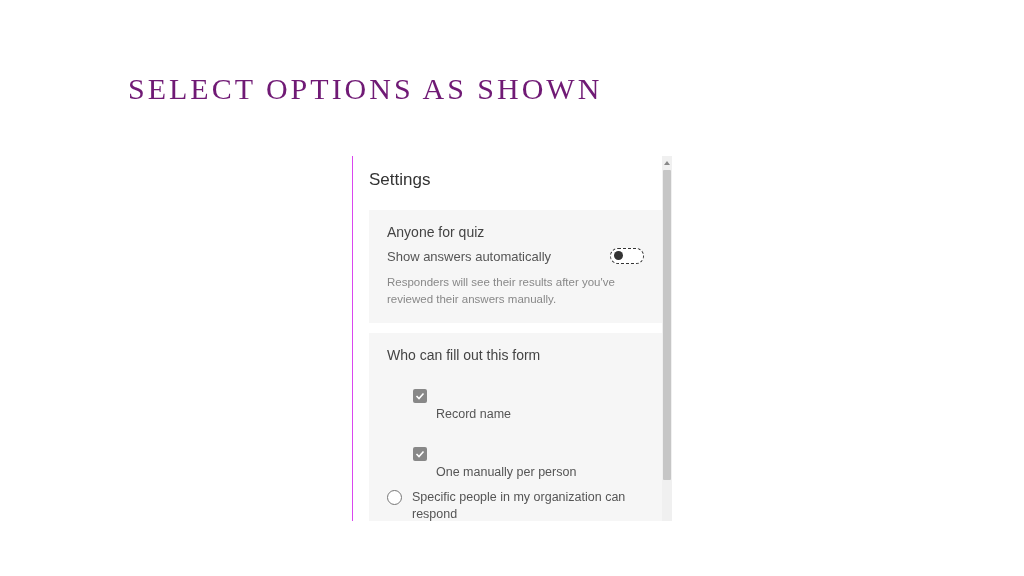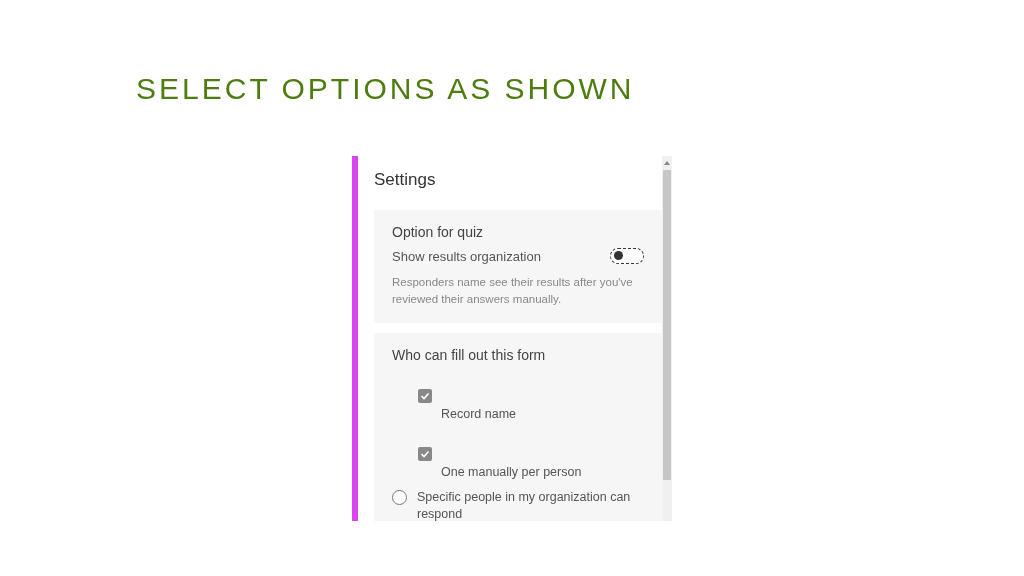--- a/index.html
+++ b/index.html
@@ -10,34 +10,34 @@
     body {
       width: 1024px;
       height: 576px;
       background: #ffffff;
       font-family: "Segoe UI", Arial, sans-serif;
       position: relative;
     }
     .slide-title {
       position: absolute;
       top: 72px;
-      left: 136px;
+      left: 128px;
       font-size: 30px;
       letter-spacing: 3px;
       font-weight: 400;
-      color: #4d7c0f;
-      font-family: Liberation Sans, sans-serif;
+      color: #701a75;
+      font-family: Liberation Serif, serif;
     }
     .panel-wrapper {
       position: absolute;
       top: 156px;
       left: 352px;
       width: 320px;
       height: 365px;
-      border-left: 6px solid #d946ef;
+      border-left: 1px solid #d946ef;
       display: flex;
     }
     .panel-content {
       flex: 1;
       padding: 14px 0 0 16px;
       overflow: hidden;
     }
     .panel-title {
       font-size: 17px;
       font-weight: 400;
@@ -184,28 +184,28 @@
 </head>
 <body>
 
 <div class="slide-title">SELECT OPTIONS AS SHOWN</div>
 
 <div class="panel-wrapper">
   <div class="panel-content">
     <div class="panel-title">Settings</div>
 
     <div class="section">
-      <div class="section-title">Option for quiz</div>
+      <div class="section-title">Anyone for quiz</div>
       <div class="toggle-row">
-        <span class="toggle-label">Show results organization</span>
+        <span class="toggle-label">Show answers automatically</span>
         <div class="toggle">
           <div class="toggle-knob"></div>
         </div>
       </div>
-      <div class="helper-text">Responders name see their results after you've reviewed their answers manually.</div>
+      <div class="helper-text">Responders will see their results after you've reviewed their answers manually.</div>
     </div>
 
     <div class="section">
       <div class="section-title">Who can fill out this form</div>
 
 
 
       <div class="sub-options">
         <div class="check-row">
           <div class="checkbox">

